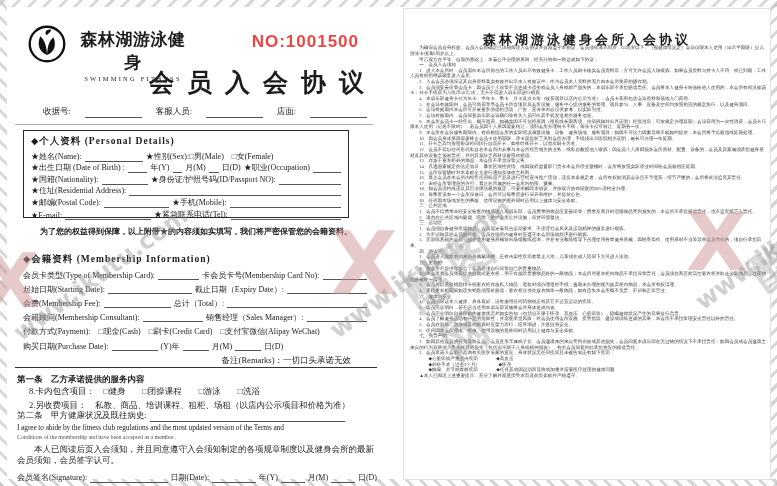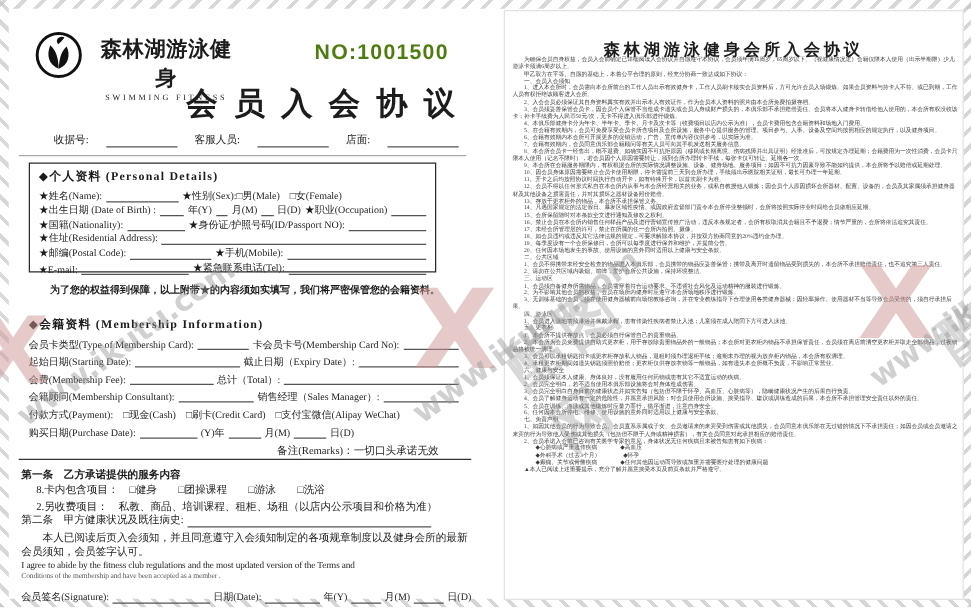--- a/index.html
+++ b/index.html
@@ -11,21 +11,21 @@
   .edge-b{left:0;bottom:0;width:100%;height:7px;background:repeating-linear-gradient(45deg,#bfbfbf 0 3px,transparent 3px 10px);}
   .edge-l{left:0;top:0;width:7px;height:100%;background:repeating-linear-gradient(45deg,#c3c3c3 0 3px,transparent 3px 11px);}
   .edge-r{right:0;top:0;width:7px;height:100%;background:repeating-linear-gradient(-45deg,#bfbfbf 0 3px,transparent 3px 10px);}
 
   
   #leftpage{position:absolute;left:15px;top:8px;width:362px;height:472px;}
   #logo{position:absolute;left:12px;top:16px;width:40px;height:40px;}
   #brandtext{position:absolute;left:58px;top:20px;width:120px;text-align:center;}
   #brandname{font-weight:bold;font-size:17px;letter-spacing:.5px;font-family:Liberation Sans, sans-serif;}
   #brandsub{font-size:6.5px;letter-spacing:2.2px;margin-top:1px;font-family:"Liberation Serif",serif;}
-  #docno{position:absolute;right:18px;top:24px;font-size:17px;font-weight:bold;color:#4d7c0f;
+  #docno{position:absolute;right:18px;top:24px;font-size:17px;font-weight:bold;color:#ef4444;
          font-family:"Liberation Sans","DejaVu Sans",sans-serif;letter-spacing:1px;}
   #doctitle{position:absolute;left:0;top:58px;width:100%;text-align:right;font-size:25px;font-weight:900;
             letter-spacing:13px;padding-left:13px;box-sizing:border-box;}
   #receiptrow{position:absolute;left:28px;right:10px;top:98px;display:flex;gap:14px;align-items:flex-end;font-size:8.5px;}
   .hr-light{position:absolute;left:0;right:4px;top:116px;border-top:1px solid #aaa;}
 
   #pbox{position:absolute;left:8px;top:122px;width:326px;height:88px;border:1.2px solid #2a2a2a;padding:3px 7px;box-sizing:border-box;}
   .boxhead{font-size:9.5px;font-weight:bold;letter-spacing:1px;margin:1px 0 2px 0;}
   .p-rows .frow{height:11.6px;}
   .m-rows .frow{height:14.2px;align-items:center;}
@@ -197,25 +197,25 @@
           <p>8.卡内包含项目：　□健身　　□团操课程　　□游泳　　□洗浴</p>
           <p>2.另收费项目：　私教、商品、培训课程、租柜、场租（以店内公示项目和价格为准）</p>
         </div>
     </div>
 
     <div id="clause2">
       <div class="frow">
           <span class="lbl">第二条　甲方健康状况及既往病史:</span>
           <span class="line" style="flex-basis: 195px;"></span>
         </div>
-      <div id="c2body">　　本人已阅读后页入会须知，并且同意遵守入会须知制定的各项规章制度以及健身会所的最新会员须知，会员签字认可。</div>
       <div id="c2en">
         <div>I agree to abide by the fitness club regulations and the most updated version of the Terms and</div>
         <div class="garble">Conditions of the membership and have been accepted as a member .</div>
       </div>
+      <div id="c2body">　　本人已阅读后页入会须知，并且同意遵守入会须知制定的各项规章制度以及健身会所的最新会员须知，会员签字认可。</div>
     </div>
 
     <div id="sigrow" class="frow">
         <span class="lbl">会员签名(Signature):</span>
         <span class="line" style="flex-basis: 78px;"></span>
         <span class="lbl">日期(Date):</span>
         <span class="line" style="flex-basis: 44px;"></span>
         <span class="lbl">年(Y)</span>
         <span class="line" style="flex-basis: 24px;"></span>
         <span class="lbl">月(M)</span>

